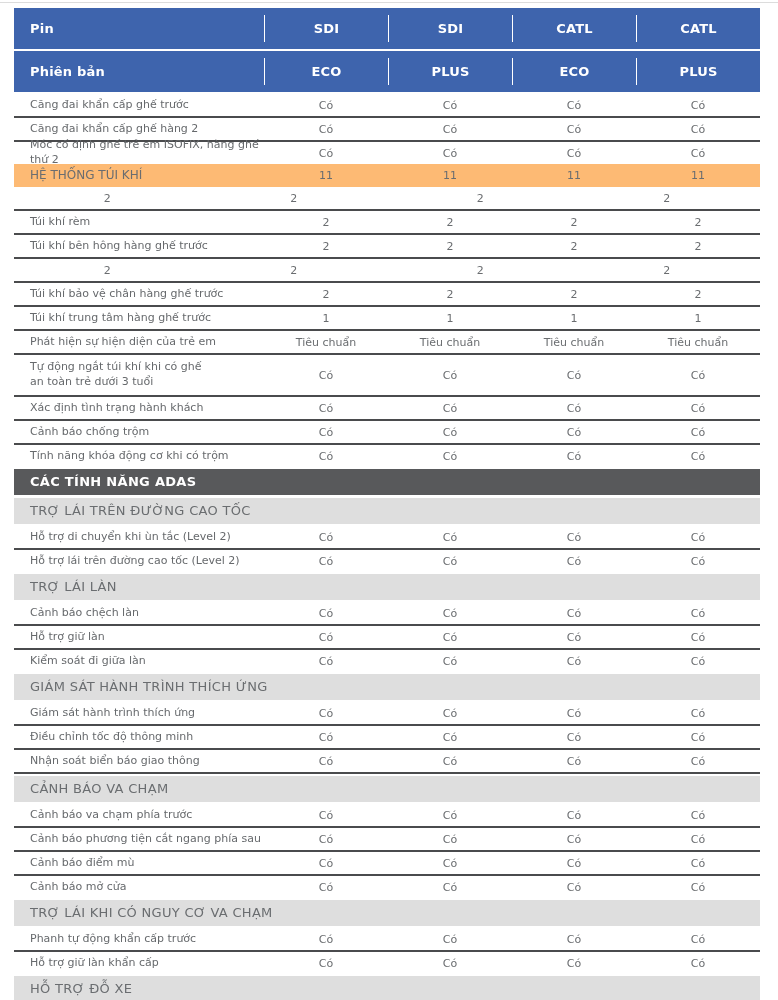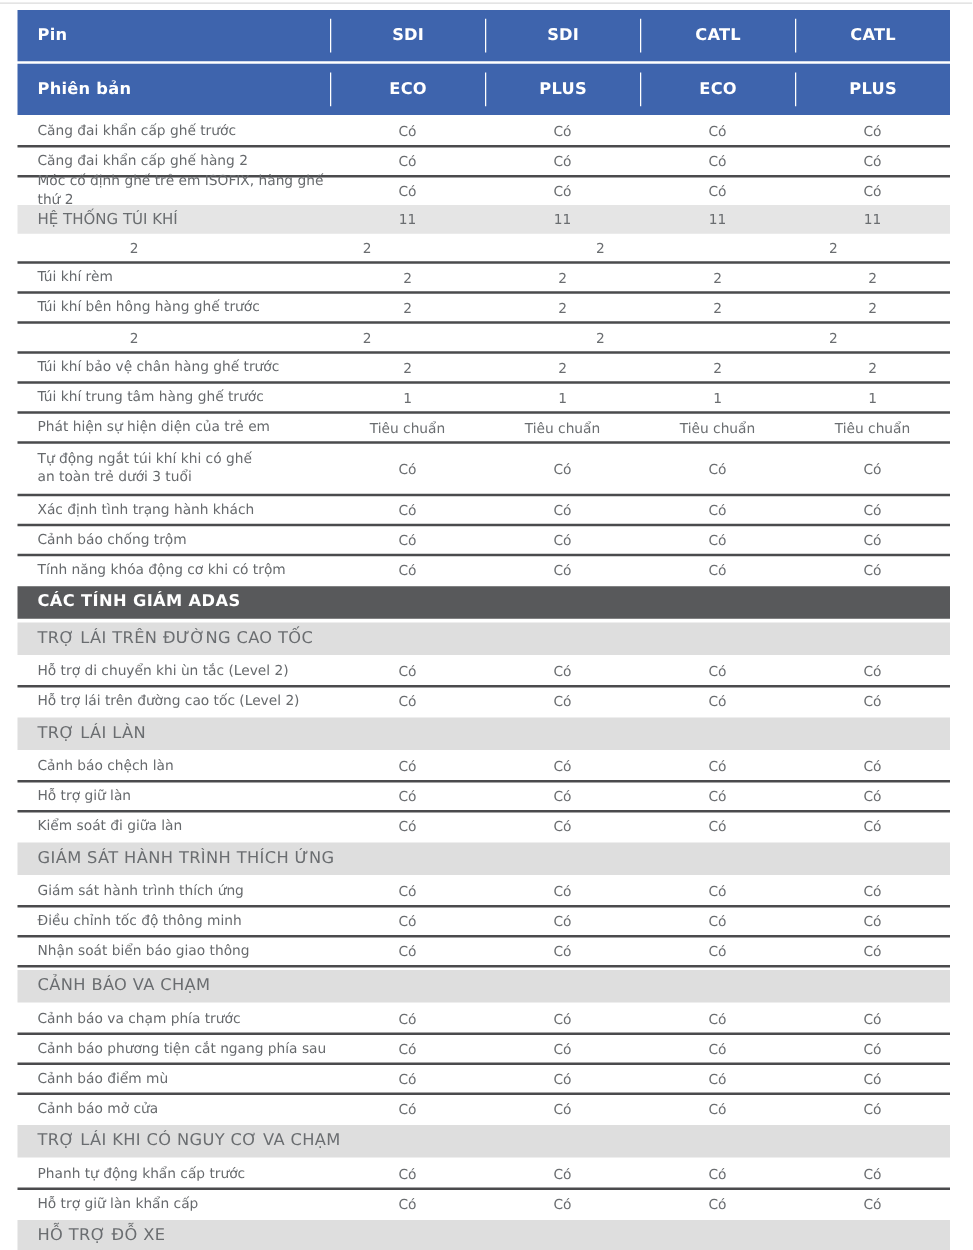--- a/index.html
+++ b/index.html
@@ -16,21 +16,21 @@
   
   .row{display:flex;align-items:center;}
   .row.data{height:22px;}
   .row.data2{height:40px;}
   .row.divider{border-bottom:2px solid #4a4b4d;}
   .row.light-divider{border-bottom:7px solid #ef4444;flex-direction:column;}
   .cell-label{width:250px;box-sizing:border-box;padding-left:16px;color:#66696c;
     font-size:11px;line-height:1.35;white-space:pre-line;}
   .cell-val{flex:1;text-align:center;color:#6a6d70;font-size:11px;}
   
-  .row.group{height:23px;background:#e5e5e5;}
+  .row.group{height:23px;background:#fdba74;}
   .row.group .cell-label{font-size:12px;color:#6a6d70;}
   .row.group .cell-val{color:#6a6d70;}
   .row.dark{height:26px;background:#58595b;margin:2px 0 3px 0;}
   .row.dark .cell-label{width:auto;color:#ffffff;font-weight:bold;font-size:13px;letter-spacing:.3px;}
   .row.sub{height:26px;background:#dedede;margin:2px 0;}
   .row.sub .cell-label{width:auto;color:#6a6d70;font-size:13px;letter-spacing:.3px;}
 </style>
 </head>
 <body>
 
@@ -152,21 +152,21 @@
           <div class="cell-val">Có</div>
         </div>
         <div class="row data">
           <div class="cell-label">Tính năng khóa động cơ khi có trộm</div>
           <div class="cell-val">Có</div>
           <div class="cell-val">Có</div>
           <div class="cell-val">Có</div>
           <div class="cell-val">Có</div>
         </div>
         <div class="row dark">
-          <div class="cell-label">CÁC TÍNH GIÁM ADAS</div>
+          <div class="cell-label">CÁC TÍNH NĂNG ADAS</div>
         </div>
         <div class="row sub">
           <div class="cell-label">TRỢ LÁI TRÊN ĐƯỜNG CAO TỐC</div>
         </div>
         <div class="row data divider">
           <div class="cell-label">Hỗ trợ di chuyển khi ùn tắc (Level 2)</div>
           <div class="cell-val">Có</div>
           <div class="cell-val">Có</div>
           <div class="cell-val">Có</div>
           <div class="cell-val">Có</div>

